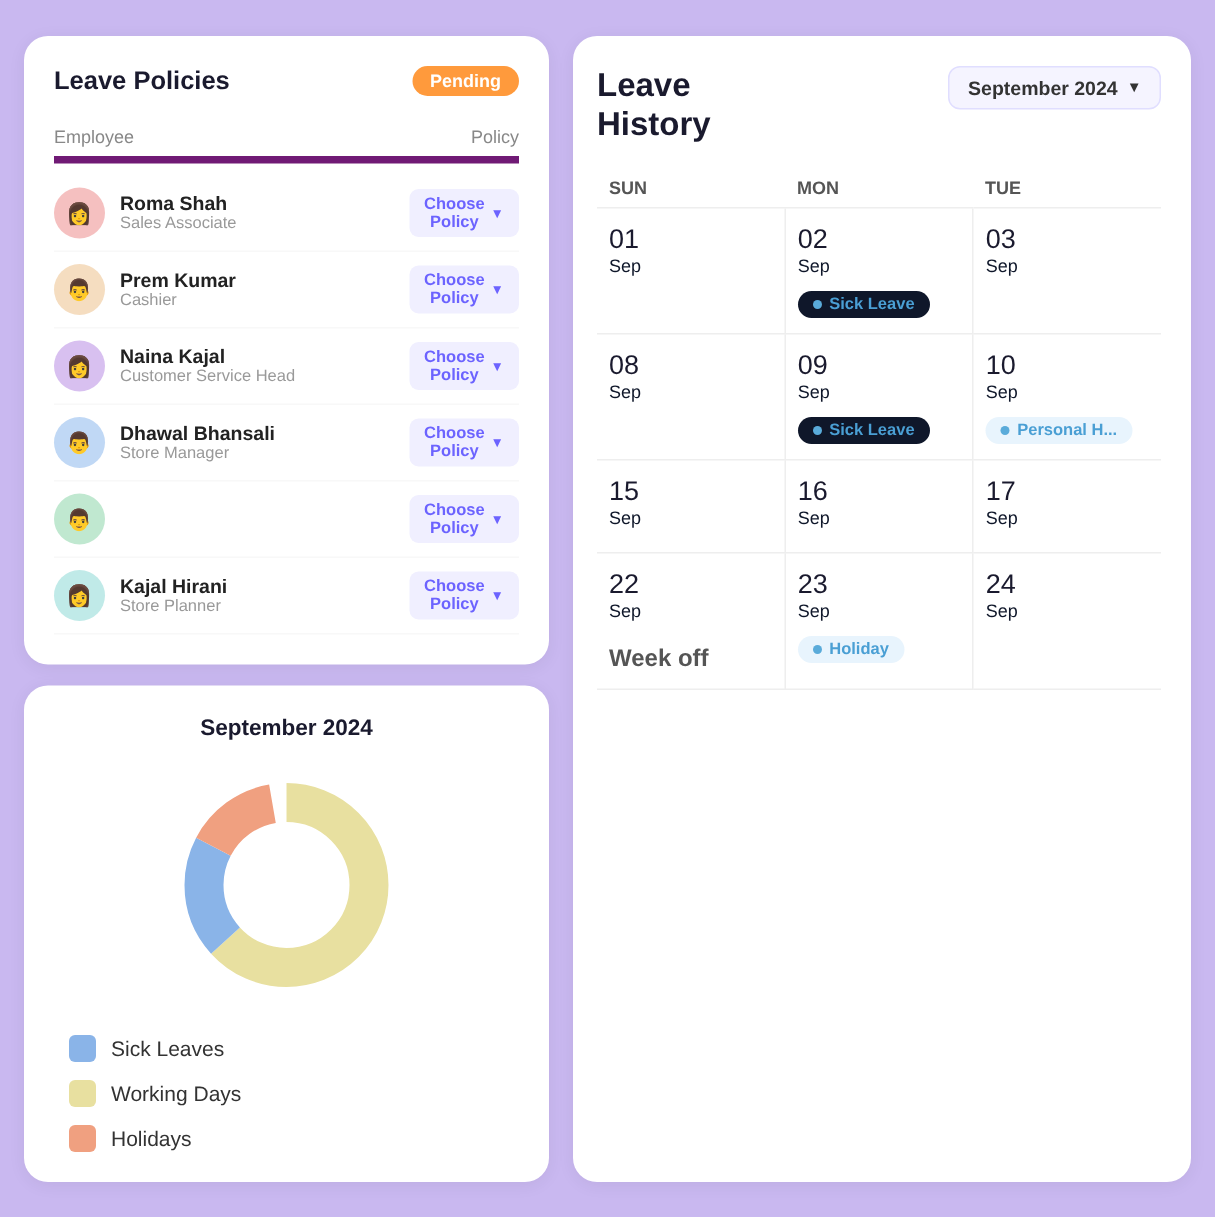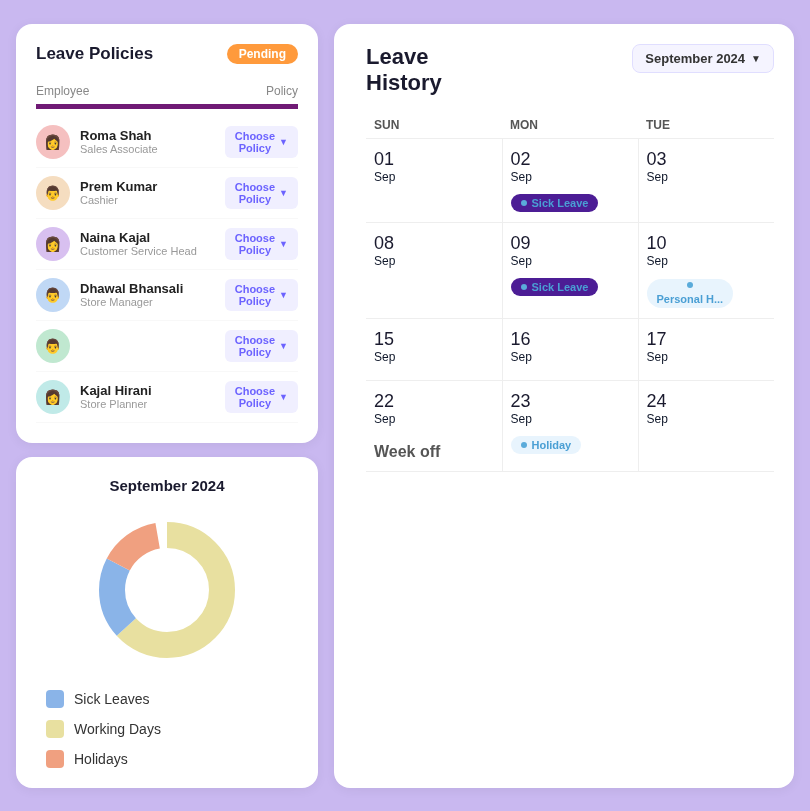--- a/index.html
+++ b/index.html
@@ -14,21 +14,21 @@
     }
     .main-container {
       display: flex;
       gap: 16px;
       width: 780px;
     }
     .left-panel {
       display: flex;
       flex-direction: column;
       gap: 14px;
-      width: 302px;
+      width: 350px;
       flex-shrink: 0;
     }
     .card {
       background: #fff;
       border-radius: 16px;
       padding: 20px;
       box-shadow: 0 2px 12px rgba(0,0,0,0.06);
     }
     
     .leave-policies-header {
@@ -147,21 +147,21 @@
       width: 18px;
       height: 18px;
       border-radius: 4px;
       flex-shrink: 0;
     }
     
     .right-panel {
       flex: 1;
       background: #fff;
       border-radius: 16px;
-      padding: 20px 20px 0 32px;
+      padding: 20px 20px 0 16px;
       box-shadow: 0 2px 12px rgba(0,0,0,0.06);
       overflow: hidden;
     }
     .history-header {
       display: flex;
       align-items: flex-start;
       justify-content: space-between;
       margin-bottom: 16px;
     }
     .history-title {
@@ -222,27 +222,26 @@
       display: inline-flex;
       align-items: center;
       gap: 5px;
       border-radius: 20px;
       padding: 3px 10px;
       font-size: 11px;
       font-weight: 600;
       margin-top: 4px;
     }
     .leave-badge.sick {
-      background: #4c1d95;
+      background: #0f172a;
       color: #4a9fd4;
     }
     .leave-badge.personal {
       background: #e8f4fd;
       color: #4a9fd4;
-      flex-direction: column;
     }
     .leave-badge.holiday {
       background: #e8f4fd;
       color: #4a9fd4;
     }
     .leave-dot {
       width: 6px;
       height: 6px;
       border-radius: 50%;
       display: inline-block;

